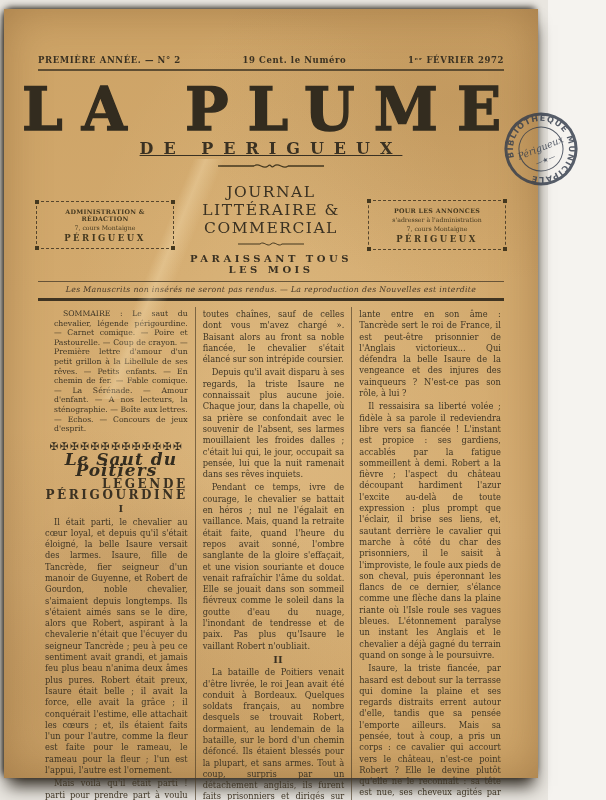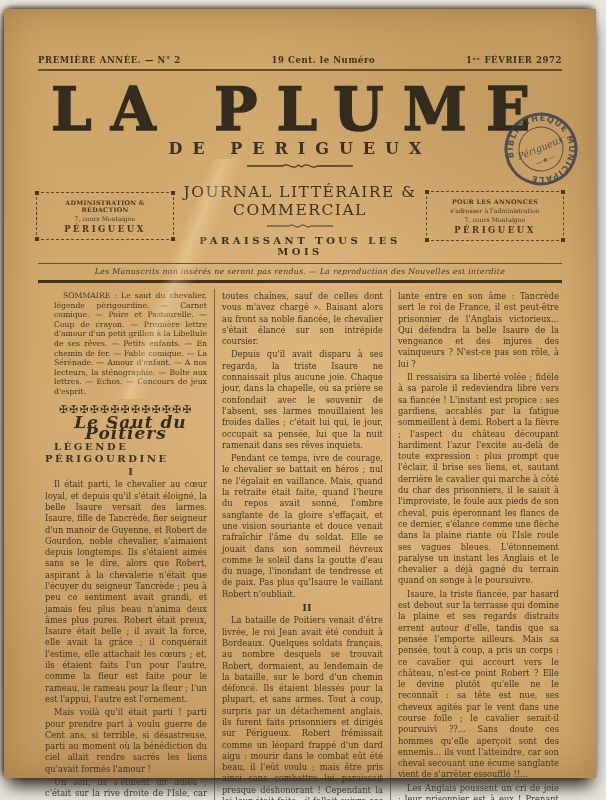--- a/index.html
+++ b/index.html
@@ -1,21 +1,21 @@
 <!DOCTYPE html>
 <html lang="fr"><head>
 <meta charset="utf-8">
 <style>
   html,body{margin:0;padding:0;}
   body{
     width:606px;height:800px;overflow:hidden;
     background:#f5f3ef;
     font-family:"DejaVu Serif", serif;
   }
-  .photo{position:relative;width:606px;height:800px;background:#e9e6e0;}
+  .photo{position:relative;width:548px;height:800px;background:#e9e6e0;}
   .paper{
     position:absolute;left:4px;top:9px;right:10px;bottom:22px;
     background:
       radial-gradient(ellipse 420px 300px at 85% 12%, rgba(118,78,34,.14), transparent 62%),
       radial-gradient(ellipse 520px 420px at 12% 88%, rgba(118,78,34,.16), transparent 62%),
       radial-gradient(ellipse 300px 520px at 52% 48%, rgba(255,232,185,.20), transparent 72%),
       radial-gradient(ellipse 200px 120px at 30% 72%, rgba(110,70,30,.10), transparent 70%),
       linear-gradient(175deg,#cda366 0%,#d2a96d 35%,#d6ae74 70%,#cda468 100%);
     box-shadow:
       inset 0 0 46px rgba(108,68,28,.38),
@@ -32,21 +32,21 @@
   }
   .rule-1{height:2px;background:#4c3f2a;margin:4px 34px 0 34px;opacity:.85;}
   .np-title{
     text-align:center;margin-top:4px;
     font-size:58px;font-weight:bold;letter-spacing:19px;
     color:#332c1f;-webkit-text-stroke:1.3px #332c1f;
     transform:scaleY(1.04);white-space:nowrap;
   }
   .np-subtitle{
     text-align:center;margin-top:-4px;
-    font-size:16px;font-weight:bold;letter-spacing:10px;color:#3a3122;
+    font-size:16px;font-weight:bold;letter-spacing:10px;color:#3a3122;text-decoration:underline;
   }
   .flourish{display:block;margin:3px auto 0 auto;}
   .mast-row{display:flex;align-items:stretch;margin:4px 32px 0 32px;}
   .addr-box{
     position:relative;width:128px;border:1px dashed #55452c;
     padding:6px 4px 5px 4px;text-align:center;align-self:center;color:#44381f;
   }
   .addr-box .corner{position:absolute;width:4px;height:4px;background:#44381f;}
   .corner.tl{top:-2px;left:-2px;} .corner.tr{top:-2px;right:-2px;}
   .corner.bl{bottom:-2px;left:-2px;} .corner.br{bottom:-2px;right:-2px;}
@@ -75,21 +75,21 @@
   .summary{font-size:7.7px;line-height:9.6px;margin:0;padding-left:9px;text-indent:-9px;}
   .ornament-row{
     text-align:center;font-size:10.5px;letter-spacing:1.5px;color:#332c1f;
     margin:7px 0 2px 0;white-space:nowrap;overflow:hidden;
   }
   .article-title{
     text-align:center;font-style:italic;font-weight:bold;font-size:17px;
     letter-spacing:1px;color:#332c1f;margin:2px 0 3px 0;text-indent:0;
   }
   .article-subtitle{
-    text-align:left;font-size:10px;font-weight:bold;letter-spacing:2.6px;
+    text-align:right;font-size:12px;font-weight:bold;letter-spacing:2.6px;
     color:#3a3122;margin:0 0 8px 0;text-indent:0;
   }
   .section-numeral{
     text-align:center;font-size:10px;font-weight:bold;color:#3a3122;
     margin:5px 0 6px 0;text-indent:0;
   }
   .crease{
     position:absolute;left:0;top:150px;width:100%;height:240px;pointer-events:none;
     background:linear-gradient(112deg, transparent 30%, rgba(255,236,196,.30) 32%, transparent 35%);
   }

